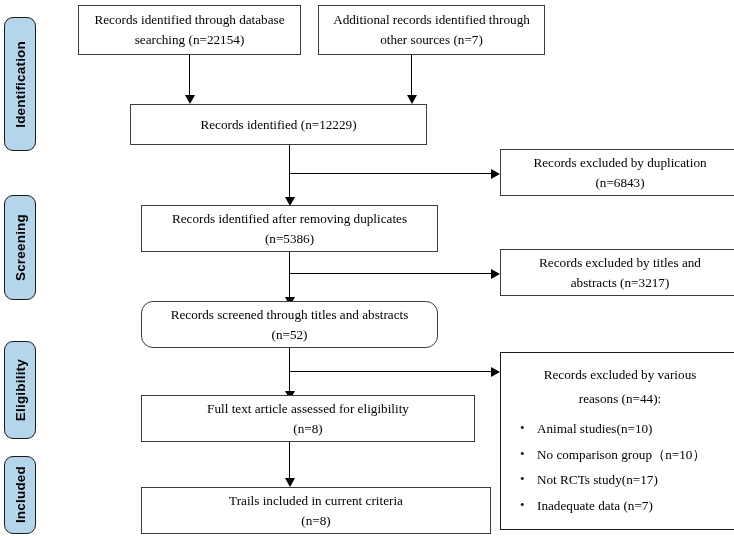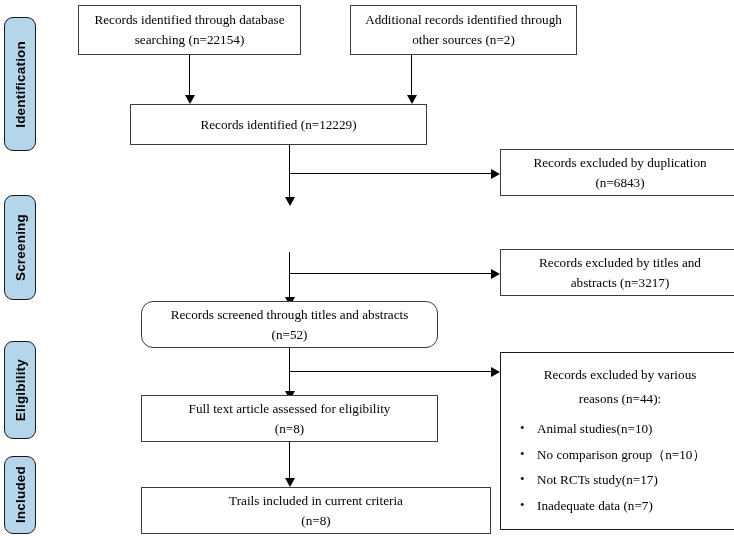--- a/index.html
+++ b/index.html
@@ -140,24 +140,24 @@
     <span class="pill-label">Included</span>
   </div>
 
   <div class="flow-box" style="left:78px; top:5px; width:223px; height:50px;">
     <div class="box-text">
       <span>Records identified through database</span><br>
       <span>searching (n=22154)</span>
     </div>
   </div>
 
-  <div class="flow-box" style="left:350px; top:5px; width:227px; height:50px;">
+  <div class="flow-box" style="left:318px; top:5px; width:227px; height:50px;">
     <div class="box-text">
       <span>Additional records identified through</span><br>
-      <span>other sources (n=2)</span>
+      <span>other sources (n=7)</span>
     </div>
   </div>
 
   <div class="vline" style="left:189px; top:55px; height:40px;"></div>
   <div class="arrow-down" style="left:184.5px; top:95px;"></div>
 
   <div class="vline" style="left:411px; top:55px; height:40px;"></div>
   <div class="arrow-down" style="left:406.5px; top:95px;"></div>
 
   <div class="flow-box" style="left:130px; top:104px; width:297px; height:41px;">
@@ -171,20 +171,26 @@
   <div class="hline" style="left:289px; top:173px; width:202px;"></div>
   <div class="arrow-right" style="left:491px; top:168.5px;"></div>
 
   <div class="flow-box" style="left:500px; top:149px; width:240px; height:47px;">
     <div class="box-text">
       <span>Records excluded by duplication</span><br>
       <span>(n=6843)</span>
     </div>
   </div>
 
+  <div class="flow-box" style="left:141px; top:205px; width:297px; height:47px;">
+    <div class="box-text">
+      <span>Records identified after removing duplicates</span><br>
+      <span>(n=5386)</span>
+    </div>
+  </div>
 
   <div class="vline" style="left:289px; top:252px; height:45px;"></div>
   <div class="arrow-down" style="left:284.5px; top:297px;"></div>
   <div class="hline" style="left:289px; top:273px; width:202px;"></div>
   <div class="arrow-right" style="left:491px; top:268.5px;"></div>
 
   <div class="flow-box" style="left:500px; top:249px; width:240px; height:47px;">
     <div class="box-text">
       <span>Records excluded by titles and</span><br>
       <span>abstracts  (n=3217)</span>
@@ -209,21 +215,21 @@
       <span>reasons (n=44):</span>
     </div>
     <ul class="reasons-list">
       <li>Animal studies(n=10)</li>
       <li>No comparison group（n=10）</li>
       <li>Not RCTs study(n=17)</li>
       <li>Inadequate data (n=7)</li>
     </ul>
   </div>
 
-  <div class="flow-box" style="left:141px; top:395px; width:297px; height:47px;">
+  <div class="flow-box" style="left:141px; top:395px; width:334px; height:47px;">
     <div class="box-text">
       <span>Full text article assessed for eligibility</span><br>
       <span>(n=8)</span>
     </div>
   </div>
 
   <div class="vline" style="left:289px; top:442px; height:36px;"></div>
   <div class="arrow-down" style="left:284.5px; top:478px;"></div>
 
   <div class="flow-box" style="left:141px; top:487px; width:350px; height:47px;">

